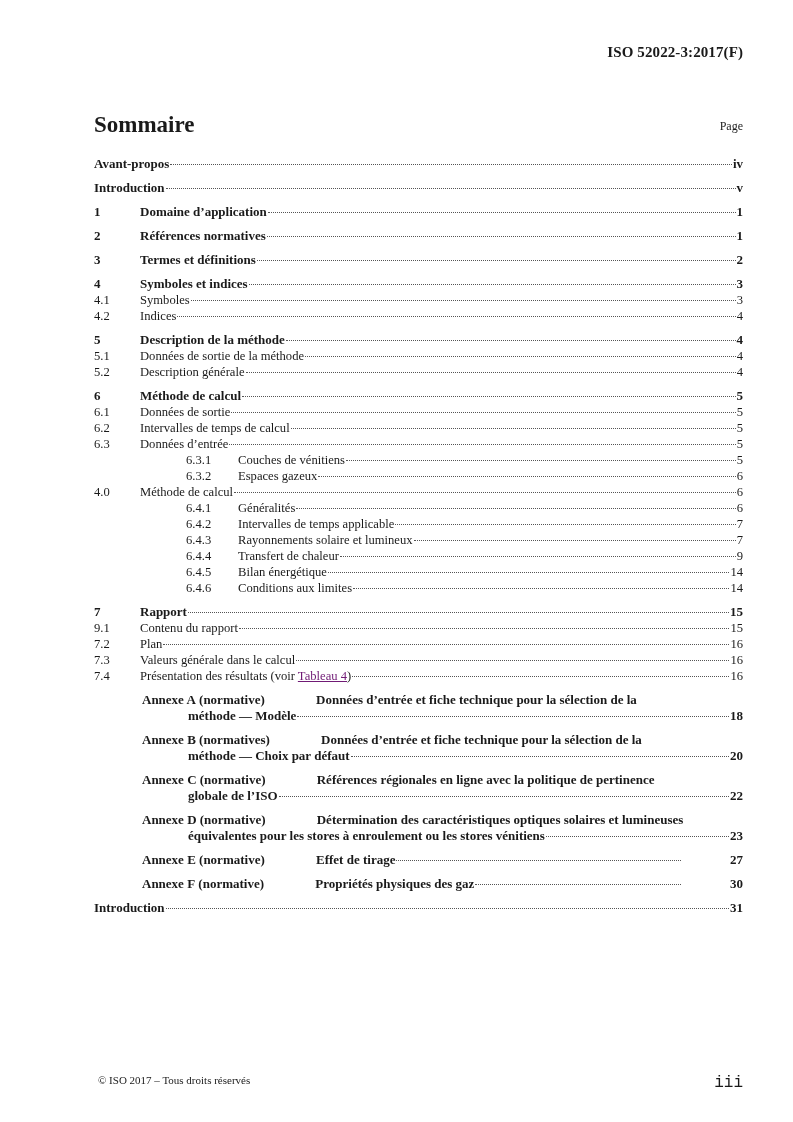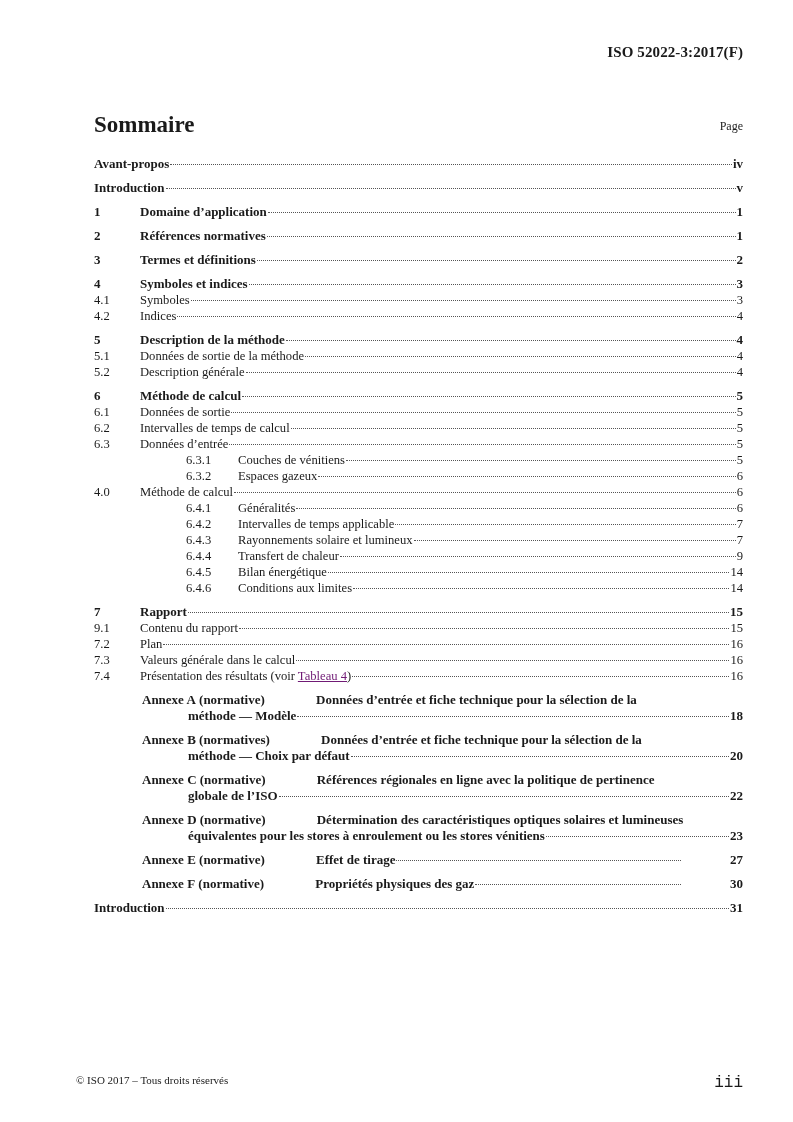--- a/index.html
+++ b/index.html
@@ -19,21 +19,21 @@
   .num.l3 { width:52px; margin-left:92px; }
   .label { flex:0 1 auto; }
   .leader { flex:1 1 auto; border-bottom:1px dotted #555; margin:0 1px; transform:translateY(-3px); min-width:8px; }
   .pg { flex:0 0 auto; text-align:right; }
   .link { color:#701a75; text-decoration:underline; }
   .annex { margin-top:8px; font-size:13px; }
   .annex .line1 { height:16px; line-height:16px; white-space:nowrap; }
   .annex .line2 { padding-left:46px; }
   .annex .b { font-weight:bold;margin-left:48px; }
   .annex .n { font-weight:bold; }
-  .footer-left { position:absolute; top:1074px; left:76px; font-size:11px; }
+  .footer-left { position:absolute; top:1074px; left:98px; font-size:11px; }
   .footer-right { position:absolute; top:1074px; right:50px; font-size:16px;font-family:Liberation Mono, monospace; }
 </style>
 </head>
 <body>
 
 <div class="header-code">ISO 52022-3:2017(F)</div>
 <div class="title">Sommaire</div>
 <div class="page-label">Page</div>
 
 <div class="toc">

